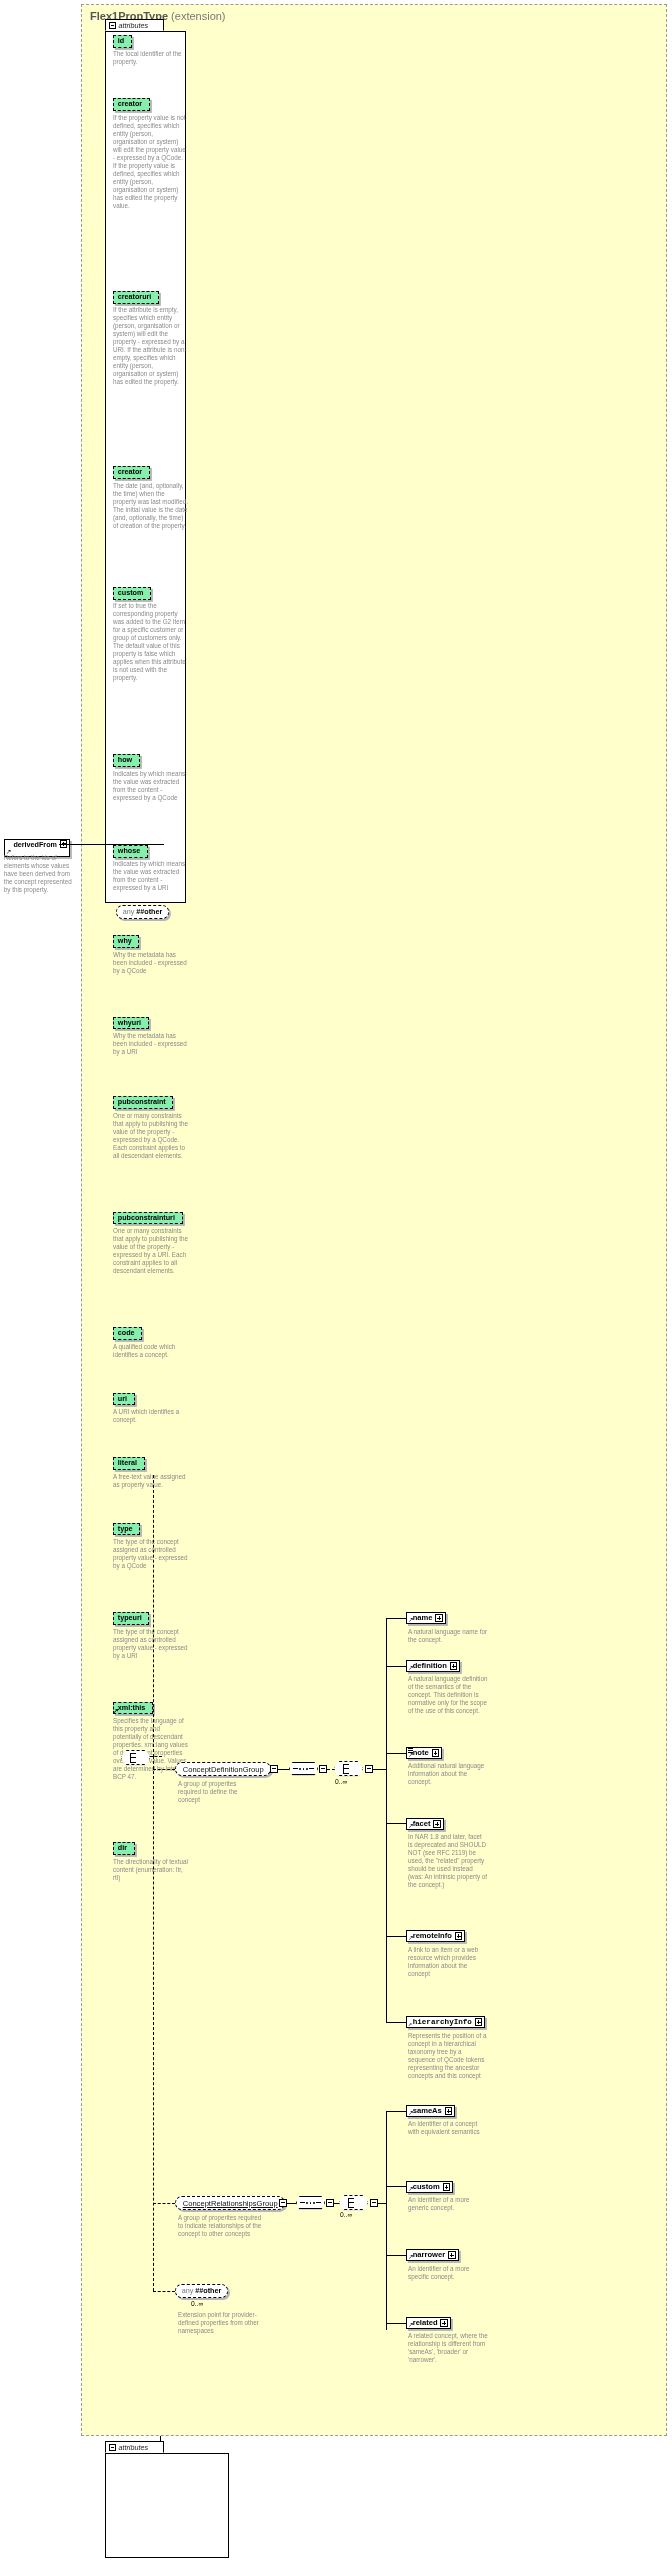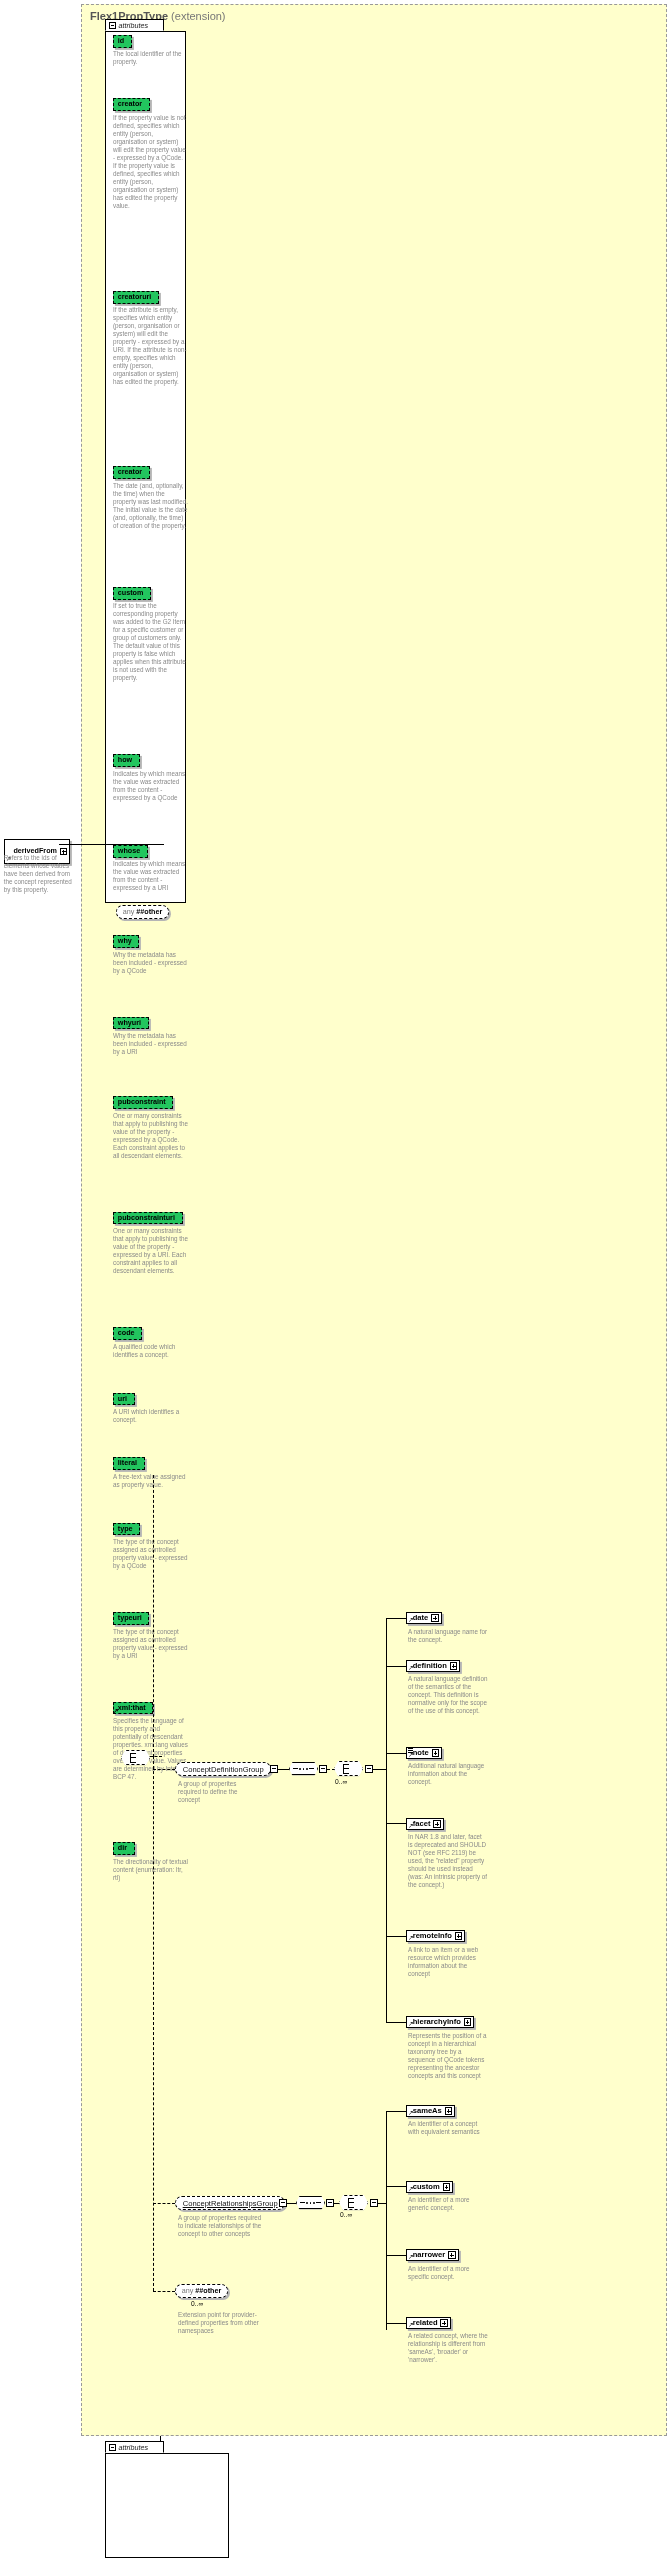--- a/index.html
+++ b/index.html
@@ -85,21 +85,21 @@
     width: 2.9px;
     height: 1px;
     background: #000;
   }
 
   
   .attr-item { position: relative; }
   .attr-chip {
     display: inline-block;
     border: 1px dashed #000000;
-    background: #22c55e;
+    background: #86efac;
     padding: 1px 6.7px 1px 3.8px;
     font-weight: bold;
     font-size: 7.2px;
     color: #000000;
     box-shadow: 1.9px 1.9px 0 #b5b5b5;
     white-space: nowrap;
     line-height: 8.6px;
   }
   .attr-desc {
     color: #8a8a8a;
@@ -296,24 +296,23 @@
   .dline-v { position: absolute; width: 0; border-left: 1px dashed #000; }
 
   
   #derived-box {
     position: absolute;
     left: 3.8px;
     top: 839px;
     border: 1px solid #000;
     background: #fff;
     box-shadow: 1.9px 1.9px 0 #b5b5b5;
-    height: 25px;
+    height: 18px;
     padding: 0 1.9px 0 4.8px;
     display: flex;
-    align-items: center;
     gap: 2.9px;
     box-sizing: border-box;
   }
   #derived-desc {
     position: absolute;
     left: 3.8px;
     top: 854px;
     width: 73px;
     color: #8a8a8a;
     font-size: 6.3px;
@@ -427,21 +426,21 @@
 </div>
 
 <div class="abs attr-item" style="left:113px; top:772px;">
   <span class="attr-chip">typeuri</span>
   <div class="attr-desc">The type of the concept assigned as controlled property value - expressed by a URI</div>
 </div>
 
 <div class="abs attr-item" style="left:113px; top:814px;">
   <span class="attr-chip" style="position:relative;">
     <span class="arrow-mark" style="left:-1px;bottom:-1px;">↗</span>
-    <span>xml:that</span>
+    <span>xml:this</span>
   </span>
   <div class="attr-desc">Specifies the language of this property and potentially of descendant properties. xml:lang values of descendant properties override this value. Values are determined by Internet BCP 47.</div>
 </div>
 
 <div class="abs attr-item" style="left:113px; top:875px;">
   <span class="attr-chip">dir</span>
   <div class="attr-desc">The directionality of textual content (enumeration: ltr, rtl)</div>
 </div>
 
 <div class="abs" style="left:116px; top:905px;">
@@ -513,21 +512,21 @@
 
 <div class="line-h" style="left:386px; top:1618px; width:20px;"></div>
 <div class="line-h" style="left:386px; top:1666px; width:20px;"></div>
 <div class="line-h" style="left:386px; top:1753px; width:20px;"></div>
 <div class="line-h" style="left:386px; top:1823px; width:20px;"></div>
 <div class="line-h" style="left:386px; top:1936px; width:20px;"></div>
 <div class="line-h" style="left:386px; top:2022px; width:20px;"></div>
 
 <div class="elem-box" style="left:406px; top:1612px;">
   <span class="arrow-mark">↗</span>
-  <span class="elem-name">date</span>
+  <span class="elem-name">name</span>
   <span class="plus-box"></span>
 </div>
 <div class="elem-desc" style="left:408px; top:1628px;">A natural language name for the concept.</div>
 
 <div class="elem-box" style="left:406px; top:1660px;">
   <span class="arrow-mark">↗</span>
   <span class="elem-name">definition</span>
   <span class="plus-box"></span>
 </div>
 <div class="elem-desc" style="left:408px; top:1675px;">A natural language definition of the semantics of the concept. This definition is normative only for the scope of the use of this concept.</div>
@@ -551,21 +550,21 @@
 </div>
 <div class="elem-desc" style="left:408px; top:1833px;">In NAR 1.8 and later, facet is deprecated and SHOULD NOT (see RFC 2119) be used, the "related" property should be used instead (was: An intrinsic property of the concept.)</div>
 
 <div class="elem-box" style="left:406px; top:1930px;">
   <span class="arrow-mark">↗</span>
   <span class="elem-name">remoteInfo</span>
   <span class="plus-box"></span>
 </div>
 <div class="elem-desc" style="left:408px; top:1946px;">A link to an item or a web resource which provides information about the concept</div>
 
-<div class="elem-box" style="left:406px; top:2016px;">
+<div class="elem-box" style="left:406px; top:2016px;font-family:Liberation Mono, monospace;">
   <span class="arrow-mark">↗</span>
   <span class="elem-name">hierarchyInfo</span>
   <span class="plus-box"></span>
 </div>
 <div class="elem-desc" style="left:408px; top:2032px;">Represents the position of a concept in a hierarchical taxonomy tree by a sequence of QCode tokens representing the ancestor concepts and this concept</div>
 
 <div class="group-chip" style="left:175px; top:2196px;text-decoration:underline;">
   <span>ConceptRelationshipsGroup</span>
 </div>
 <div class="sq-toggle" style="left:279px; top:2199px;"></div>

